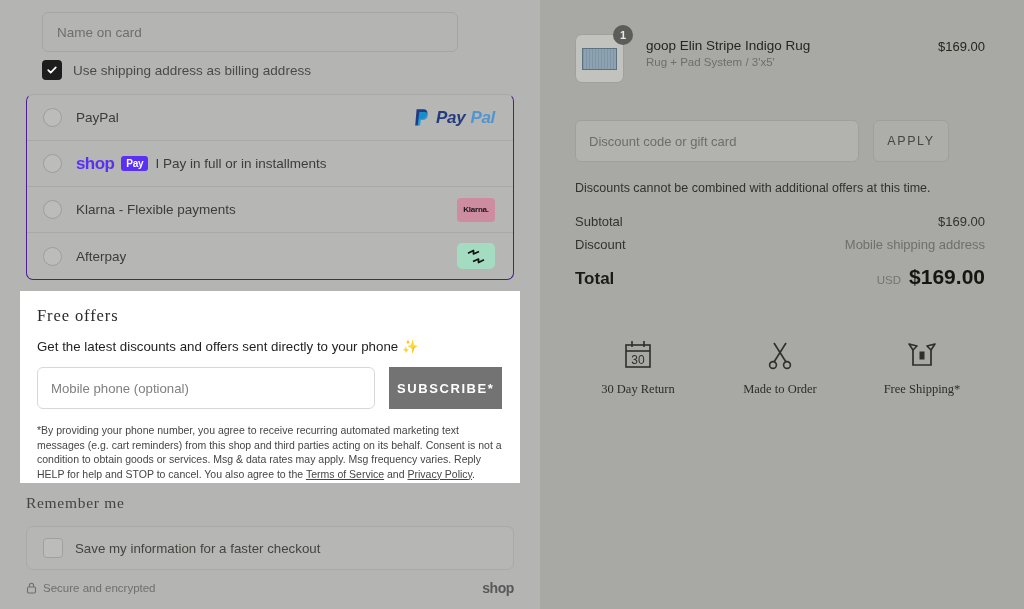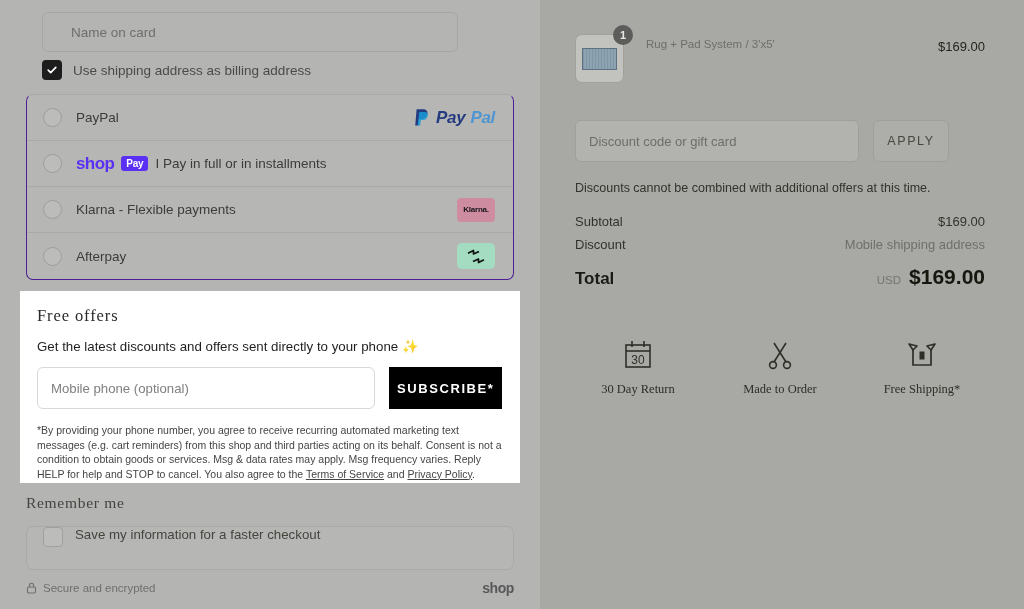--- a/index.html
+++ b/index.html
@@ -49,21 +49,21 @@
     position: absolute;
     left: 16px; top: 12px;
     width: 416px;
     height: 40px;
     background: #b4b4b2;
     border: 1px solid #a6a6a4;
     border-radius: 6px;
     box-sizing: border-box;
     display: flex;
     align-items: center;
-    padding-left: 28px;
+    padding-left: 14px;
     font-size: 13.5px;
     color: #6e6e6c;
   }
 
   .billing-row {
     position: absolute;
     left: 16px; top: 60px;
     display: flex;
     align-items: center;
     gap: 11px;
@@ -215,21 +215,21 @@
     align-items: center;
     padding-left: 13px;
     font-size: 13.2px;
     color: #808080;
     background: #fff;
   }
   .to-btn {
     width: 114px;
     height: 42px;
     margin-left: 14px;
-    background: #000000;
+    background: #737373;
     color: #ffffff;
     font-size: 13px;
     letter-spacing: 1.6px;
     font-weight: bold;
     display: flex;
     align-items: center;
     justify-content: center;
     border: none;
     cursor: pointer;
     font-family: "Liberation Sans", sans-serif;
@@ -256,21 +256,21 @@
   .remember-card {
     position: absolute;
     left: 0; top: 526px;
     width: 488px;
     height: 44px;
     border: 1px solid #a9a9a7;
     border-radius: 7px;
     box-sizing: border-box;
     background: #b6b6b4;
     display: flex;
-    align-items: flex-start;
+    align-items: center;
     padding-left: 16px;
   }
   .cbx-empty {
     width: 18px; height: 18px;
     border-radius: 4px;
     border: 1.5px solid #a0a09e;
     background: #bcbcba;
     margin-right: 12px;
     flex: none;
   }
@@ -598,20 +598,21 @@
     <div class="r-inner">
 
       <div class="prod-row">
         <div class="thumb-wrap">
           <div class="thumb">
             <div class="thumb-img"></div>
           </div>
           <div class="qty-badge">1</div>
         </div>
         <div class="prod-meta">
+          <div class="prod-title">goop Elin Stripe Indigo Rug</div>
           <div class="prod-variant">Rug + Pad System / 3'x5'</div>
         </div>
         <div class="prod-price">$169.00</div>
       </div>
 
       <div class="discount-row">
         <div class="discount-input">
           <span>Discount code or gift card</span>
         </div>
         <button class="apply-btn">APPLY</button>

